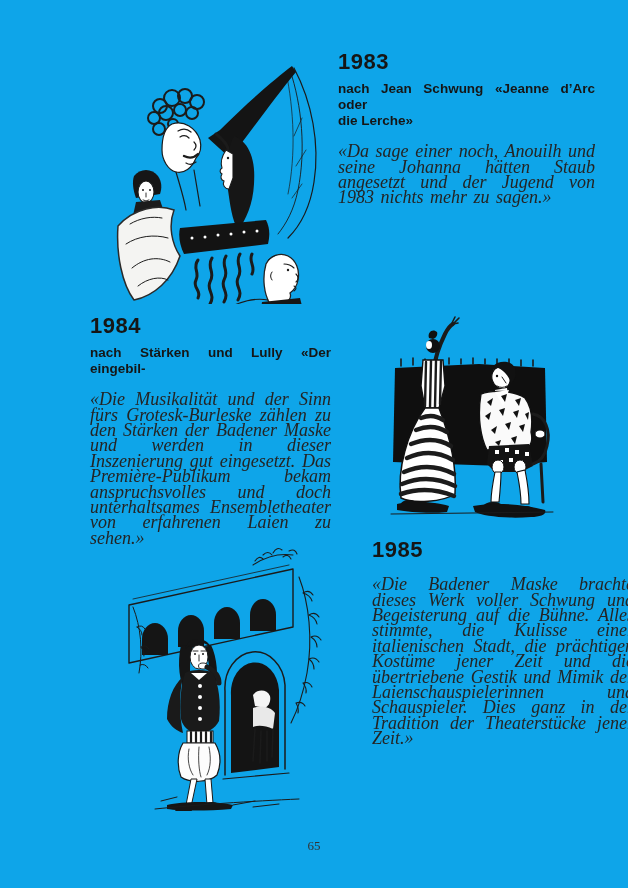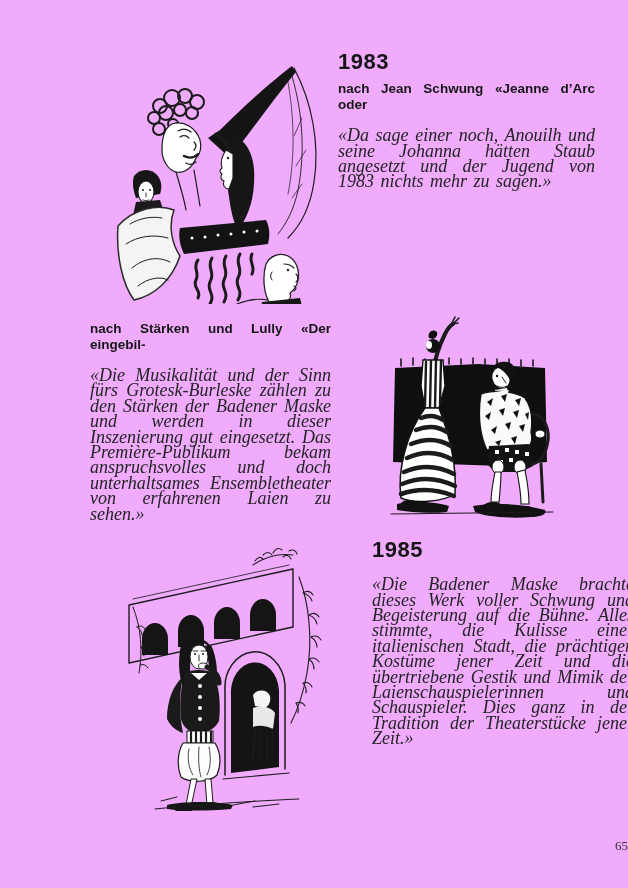--- a/index.html
+++ b/index.html
@@ -1,19 +1,19 @@
 <!DOCTYPE html>
 <html><head>
 <meta charset="utf-8">
 <style>
   html,body{margin:0;padding:0;background:#e8e8e6;}
   .page{
     position:relative;
     width:628px;height:888px;
-    background:#f0abfc;
+    background:#0ea5e9;
     overflow:hidden;
     font-family:"Liberation Sans",sans-serif;
     color:#1a1a1a;
     margin:0 auto;
   }
   .txt{position:absolute;}
   .year{
     font-family:"Liberation Sans",sans-serif;
     font-weight:bold;font-size:22px;line-height:1.1;
     color:#161616;letter-spacing:0.5px;margin:0;
@@ -29,21 +29,21 @@
   .quote{
     margin:15px 0 0 0;
     font-family:"Liberation Serif",serif;
     font-style:italic;font-size:18px;line-height:15.4px;
     color:#242424;text-align:justify;word-spacing:2px;
   }
   .illu{position:absolute;margin:0;padding:0;}
   .illu svg{display:block;width:100%;height:100%;}
   .pageno{
     position:absolute;left:0;right:0;top:838px;
-    text-align:right;
+    text-align:center;
     font-family:"Liberation Serif",serif;font-size:13px;color:#333;
   }
   .ink{stroke:#1b1b1b;fill:none;stroke-linecap:round;}
 </style>
 </head>
 <body>
 
 <div class="page">
 
   <figure class="illu" style="left:88px;top:58px;width:242px;height:246px;" aria-label="ink drawing of three theatre figures, a curly-haired man and a woman in a tall cone hennin hat with veil">
@@ -114,25 +114,27 @@
       <path class="ink" d="M184,214 q-3,4 0,8 M180,202 q4,-4 8,-5" stroke-width="1"></path>
       <path d="M174,244 L212,240 L216,256 L172,258 Z" fill="#161616"></path>
       <path class="ink" d="M140,250 C156,242 170,240 180,242 M136,256 C154,248 172,246 184,248" stroke-width="1.1"></path>
     </svg>
   </figure>
 
   <div class="txt" style="left:338px;top:50px;width:257px;">
     <h2 class="year">1983</h2>
     <h3 class="title">
       <span class="jl">nach Jean Schwung «Jeanne d’Arc oder</span>
+      <span class="ll">die Lerche»</span>
     </h3>
     <p class="quote">«Da sage einer noch, Anouilh und seine Johanna hätten Staub angesetzt und der Jugend von 1983 nichts mehr zu sagen.»</p>
   </div>
 
   <div class="txt" style="left:90px;top:314px;width:241px;">
+    <h2 class="year">1984</h2>
     <h3 class="title">
       <span class="jl">nach Stärken und Lully «Der eingebil-</span>
     </h3>
     <p class="quote">«Die Musikalität und der Sinn fürs Grotesk-Burleske zählen zu den Stärken der Badener Maske und werden in dieser Inszenierung gut eingesetzt. Das Première-Publikum bekam anspruchsvolles und doch unterhaltsames Ensembletheater von erfahrenen Laien zu sehen.»</p>
   </div>
 
   <figure class="illu" style="left:383px;top:314px;width:180px;height:206px;" aria-label="ink drawing of a standing woman in striped dress with raised arm beside a seated man in patterned jacket">
     <svg viewBox="0 0 180 206">
 
       <path d="M12,54 L96,50 L162,54 L164,148 L120,152 L60,150 L10,148 Z" fill="#0f0f0f"></path>

